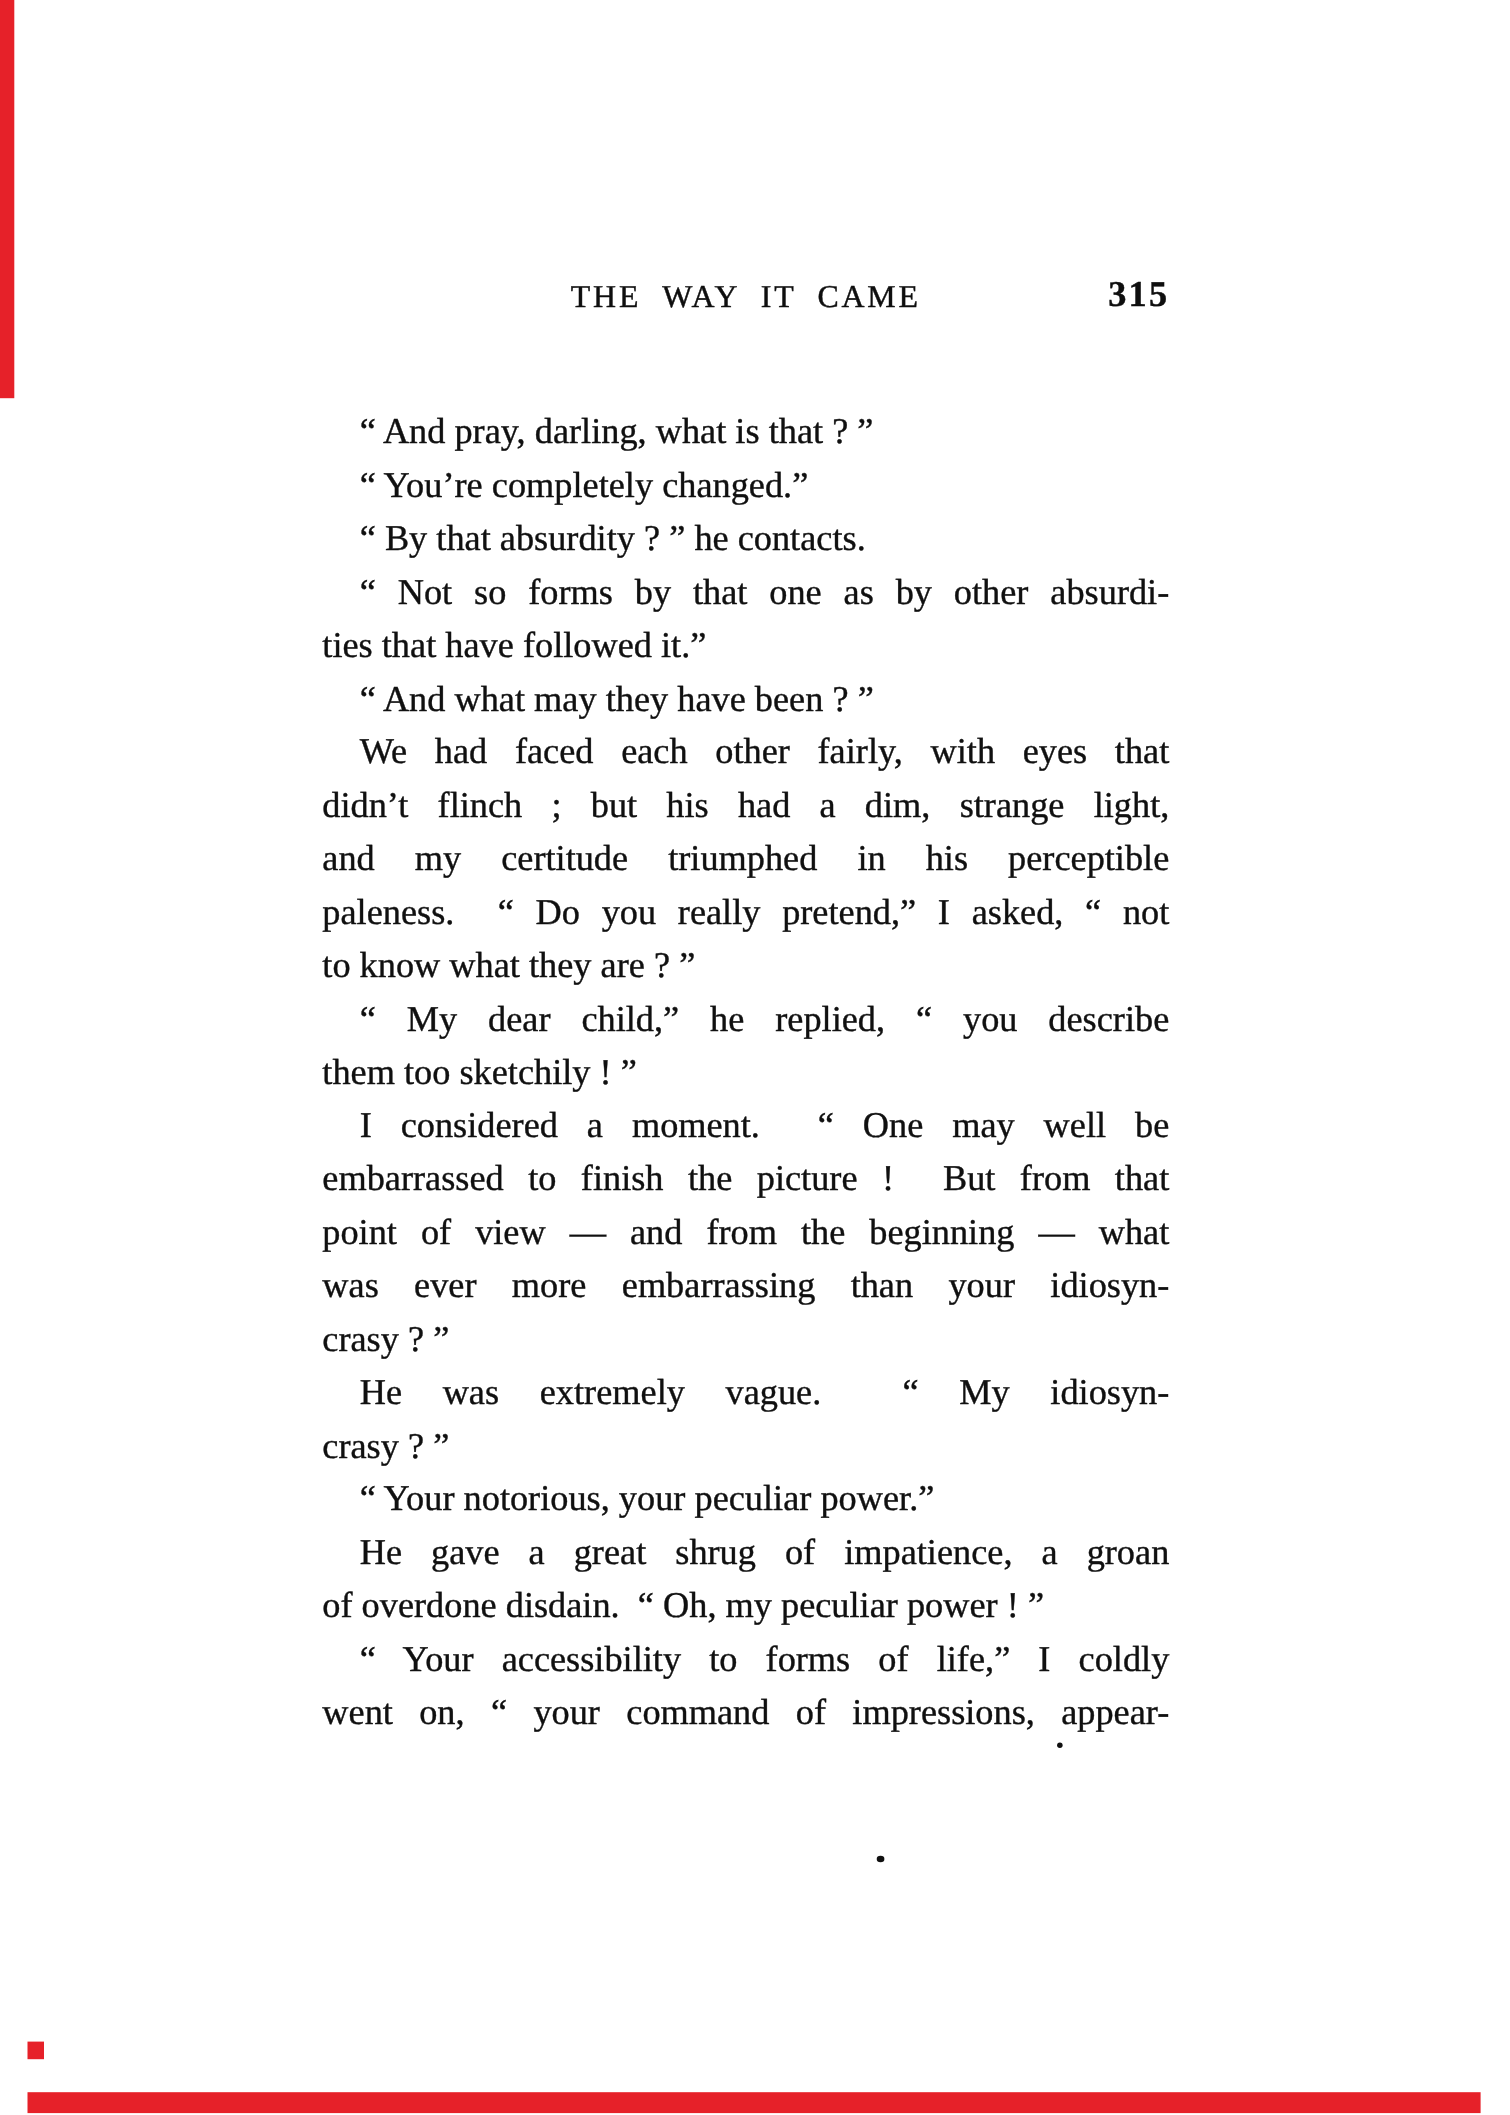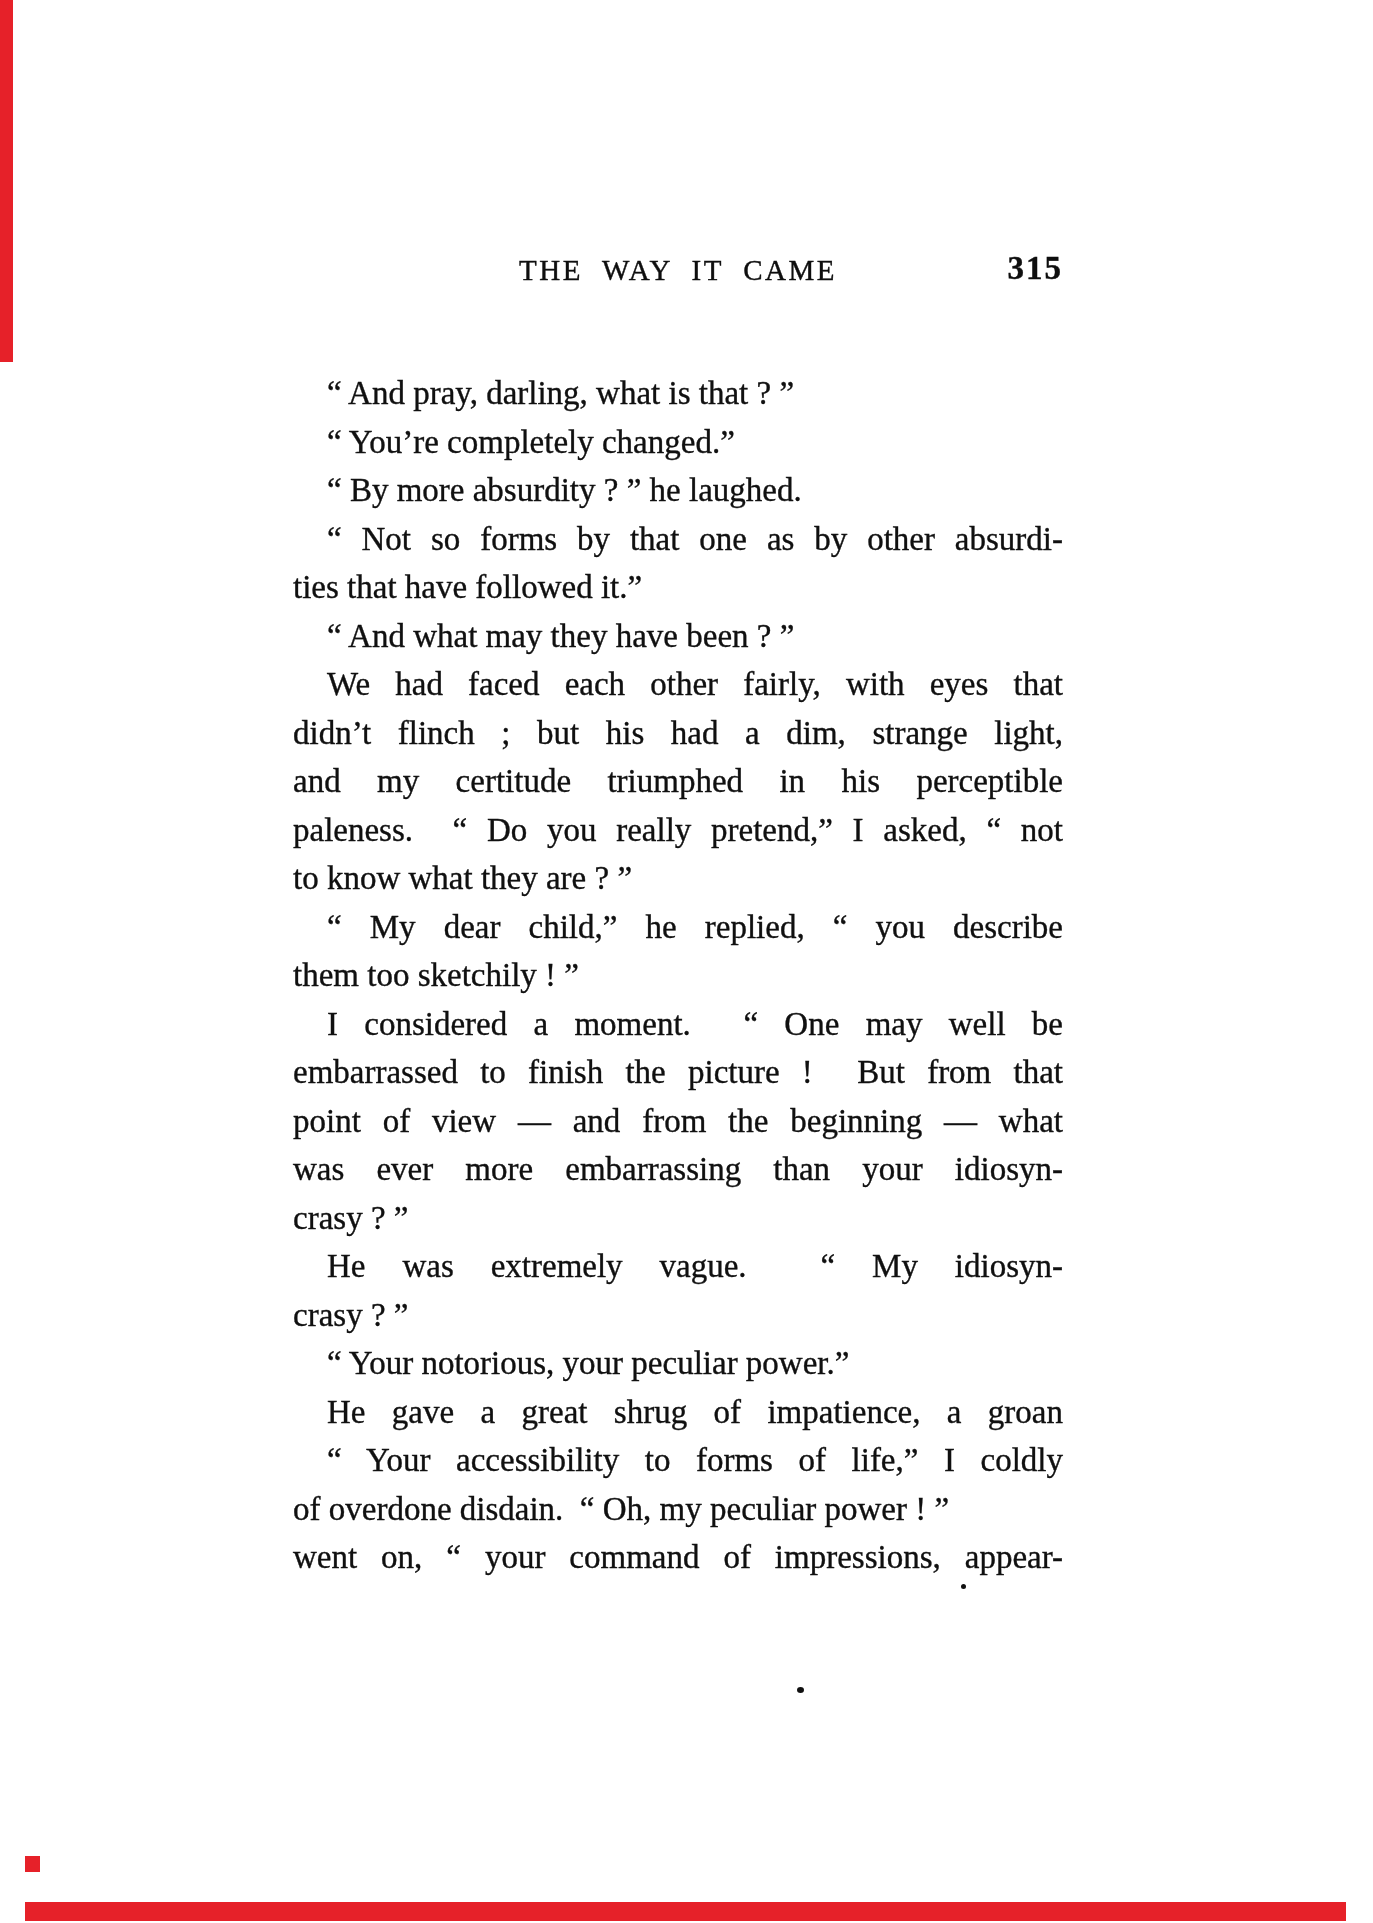--- a/index.html
+++ b/index.html
@@ -72,42 +72,42 @@
 <div class="page">
 
   <div class="header">
     <div class="running-title">THE WAY IT CAME</div>
     <div class="page-number">315</div>
   </div>
 
   <div class="text-block" id="text-block">
       <div class="line indent">“ And pray, darling, what is that ? ”</div>
       <div class="line indent">“ You’re completely changed.”</div>
-      <div class="line indent">“ By more absurdity ? ” he laughed.</div>
+      <div class="line indent">“ By that absurdity ? ” he contacts.</div>
       <div class="line just indent">“ Not so forms by that one as by other absurdi-</div>
       <div class="line">ties that have followed it.”</div>
       <div class="line indent">“ And what may they have been ? ”</div>
       <div class="line just indent">We had faced each other fairly, with eyes that</div>
       <div class="line just">didn’t flinch ; but his had a dim, strange light,</div>
       <div class="line just">and my certitude triumphed in his perceptible</div>
       <div class="line just">paleness.&nbsp; “ Do you really pretend,” I asked, “ not</div>
       <div class="line">to know what they are ? ”</div>
       <div class="line just indent">“ My dear child,” he replied, “ you describe</div>
       <div class="line">them too sketchily ! ”</div>
       <div class="line just indent">I considered a moment.&nbsp; “ One may well be</div>
       <div class="line just">embarrassed to finish the picture !&nbsp; But from that</div>
       <div class="line just">point of view — and from the beginning — what</div>
       <div class="line just">was ever more embarrassing than your idiosyn-</div>
       <div class="line">crasy ? ”</div>
       <div class="line just indent">He was extremely vague.&nbsp; “ My idiosyn-</div>
       <div class="line">crasy ? ”</div>
       <div class="line indent">“ Your notorious, your peculiar power.”</div>
       <div class="line just indent">He gave a great shrug of impatience, a groan</div>
+      <div class="line">of overdone disdain.&nbsp; “ Oh, my peculiar power ! ”</div>
       <div class="line just indent">“ Your accessibility to forms of life,” I coldly</div>
-      <div class="line">of overdone disdain.&nbsp; “ Oh, my peculiar power ! ”</div>
       <div class="line just">went on, “ your command of impressions, appear-</div>
     </div>
 
   <div class="scan-edge edge-left" style="background: rgb(230, 33, 41);"></div>
   <div class="scan-edge edge-bottom" style="background: rgb(230, 33, 41);"></div>
   <div class="scan-edge edge-chip" style="background: rgb(230, 33, 41);"></div>
 
   <div class="speck speck-a" style="background: rgb(16, 16, 16);"></div>
   <div class="speck speck-b" style="background: rgb(16, 16, 16);"></div>
 

